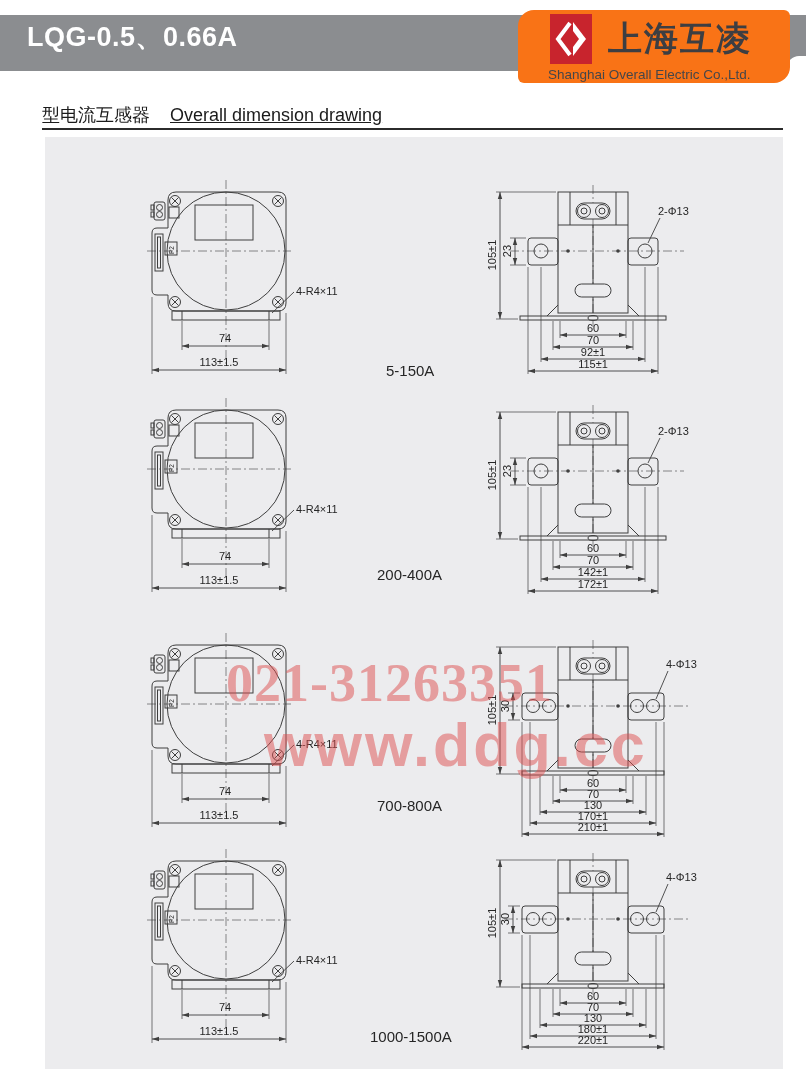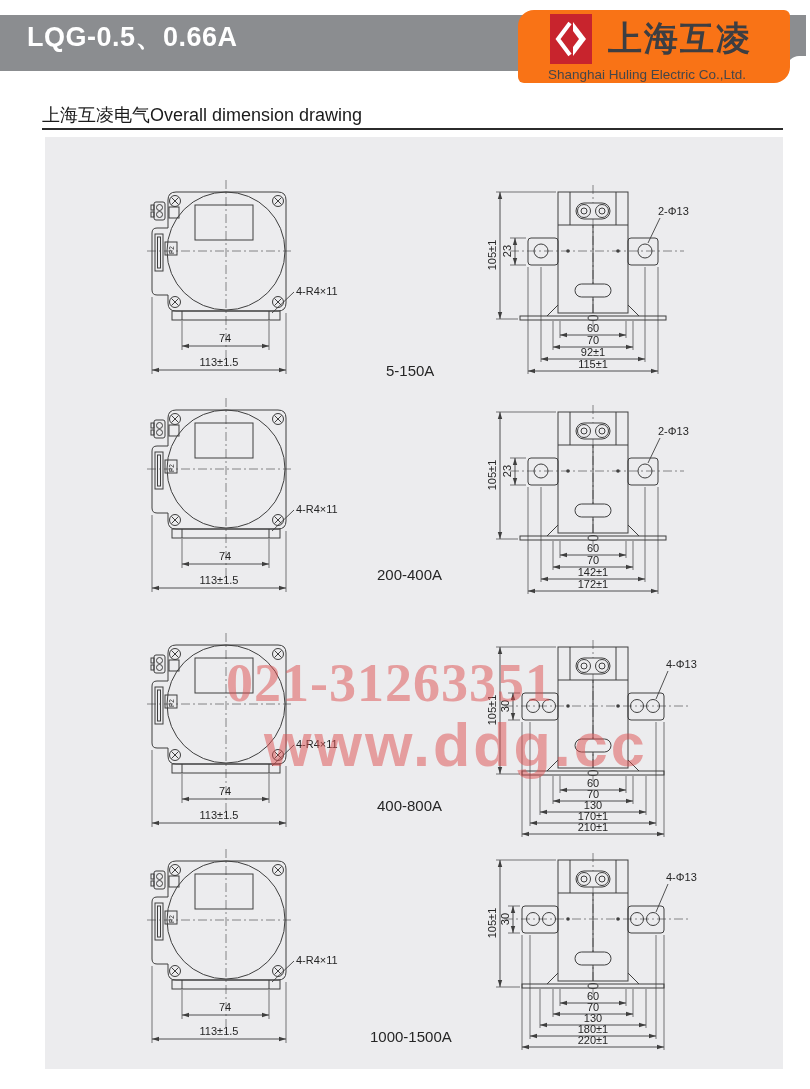--- a/index.html
+++ b/index.html
@@ -13,21 +13,21 @@
          letter-spacing:.5px;white-space:nowrap;}
   .typeline{position:absolute;left:27px;top:50px;color:#ffffff;font-size:14.5px;white-space:nowrap;}
   .logobox{position:absolute;left:518px;top:10px;width:272px;height:73px;background:#f97316;
            border-radius:16px 6px 16px 6px;}
   .logomark{position:absolute;left:32px;top:4px;width:42px;height:50px;background:#c8242d;}
   .logocn{position:absolute;left:90px;top:6px;font-size:34px;font-weight:bold;color:#3d3e42;
           letter-spacing:2px;white-space:nowrap;}
   .companyen{position:absolute;left:30px;top:57px;font-size:13.5px;color:#454649;white-space:nowrap;}
   
   .sec-title{position:absolute;left:42px;top:103px;font-size:18px;color:#1b1b1b;white-space:nowrap;}
-  .sec-title .en{margin-left:0;}
+  .sec-title .en{margin-left:20px;text-decoration:underline;}
   .sec-underline{position:absolute;left:42px;top:128px;width:741px;height:2px;background:#2b2b2b;}
   
   .panel{position:absolute;left:45px;top:137px;width:738px;height:932px;background:#ececee;}
   svg.draw{position:absolute;overflow:visible;}
   .ln{stroke:#3f3f3f;stroke-width:1;fill:none;}
   .fill{fill:#ececee;}
   .cl{stroke:#6b6b6b;stroke-width:.8;fill:none;stroke-dasharray:9 3 2 3;}
   .dim{stroke:#3f3f3f;stroke-width:.9;fill:none;}
   .ext{stroke:#3f3f3f;stroke-width:.7;fill:none;}
   text.d{font:11px "Liberation Sans",sans-serif;fill:#262626;}
@@ -49,25 +49,25 @@
   <div class="model">LQG-0.5、0.66A</div>
   <div class="logobox">
     <div class="logomark">
       <svg width="42" height="50" viewBox="0 0 42 50">
         <path d="M20 9 L8 25 L20 41" stroke="#ffffff" stroke-width="4" fill="none"></path>
         <path d="M23 8 L36 25 L23 42 Z" fill="#ffffff"></path>
         <path d="M23 17 L29 25 L23 33 Z" fill="#c8242d"></path>
       </svg>
     </div>
     <div class="logocn">上海互凌</div>
-    <div class="companyen">Shanghai Huling Electric Co.,Ltd.</div>
+    <div class="companyen">Shanghai Overall Electric Co.,Ltd.</div>
   </div>
 
   <div class="sec-title">
-    <span class="cn">上海互凌电气</span><span class="en">Overall dimension drawing</span>
+    <span class="cn">型电流互感器</span><span class="en">Overall dimension drawing</span>
   </div>
   <div class="sec-underline"></div>
 
   <div class="panel"></div>
 
   <svg class="draw" style="left:145px;top:178px" width="210" height="210" viewBox="0 0 210 210">
     <g class="cl">
       <line x1="81" y1="2" x2="81" y2="186"></line>
         <line x1="2" y1="73" x2="146" y2="73"></line>
     </g>
@@ -509,21 +509,21 @@
         <polygon points="145,161 138,163.2 138,158.8" fill="#3f3f3f"></polygon>
         <polygon points="65,161 72,163.2 72,158.8" fill="#3f3f3f"></polygon>
         <polygon points="158,172 151,174.2 151,169.8" fill="#3f3f3f"></polygon>
         <polygon points="52,172 59,174.2 59,169.8" fill="#3f3f3f"></polygon>
         <polygon points="168,183 161,185.2 161,180.8" fill="#3f3f3f"></polygon>
         <polygon points="42,183 49,185.2 49,180.8" fill="#3f3f3f"></polygon>
         <polygon points="176,194 169,196.2 169,191.8" fill="#3f3f3f"></polygon>
         <polygon points="34,194 41,196.2 41,191.8" fill="#3f3f3f"></polygon>
       </g>
   </svg>
-  <div class="amp" style="left:377px;top:797px">400-800A</div>
+  <div class="amp" style="left:377px;top:797px">700-800A</div>
 
   <svg class="draw" style="left:145px;top:847px" width="210" height="210" viewBox="0 0 210 210">
     <g class="cl">
         <line x1="81" y1="2" x2="81" y2="186"></line>
         <line x1="2" y1="73" x2="146" y2="73"></line>
       </g>
     <g class="ln">
       <path d="M31 14 H133 Q141 14 141 22 V125 Q141 133 133 133 H31 Q23 133 23 125 V117 H12 Q7 117 7 112 V55 Q7 50 12 50 H23 V22 Q23 14 31 14 Z"></path>
       <circle cx="81" cy="73" r="59"></circle>
       <rect x="50" y="27" width="58" height="35"></rect>

